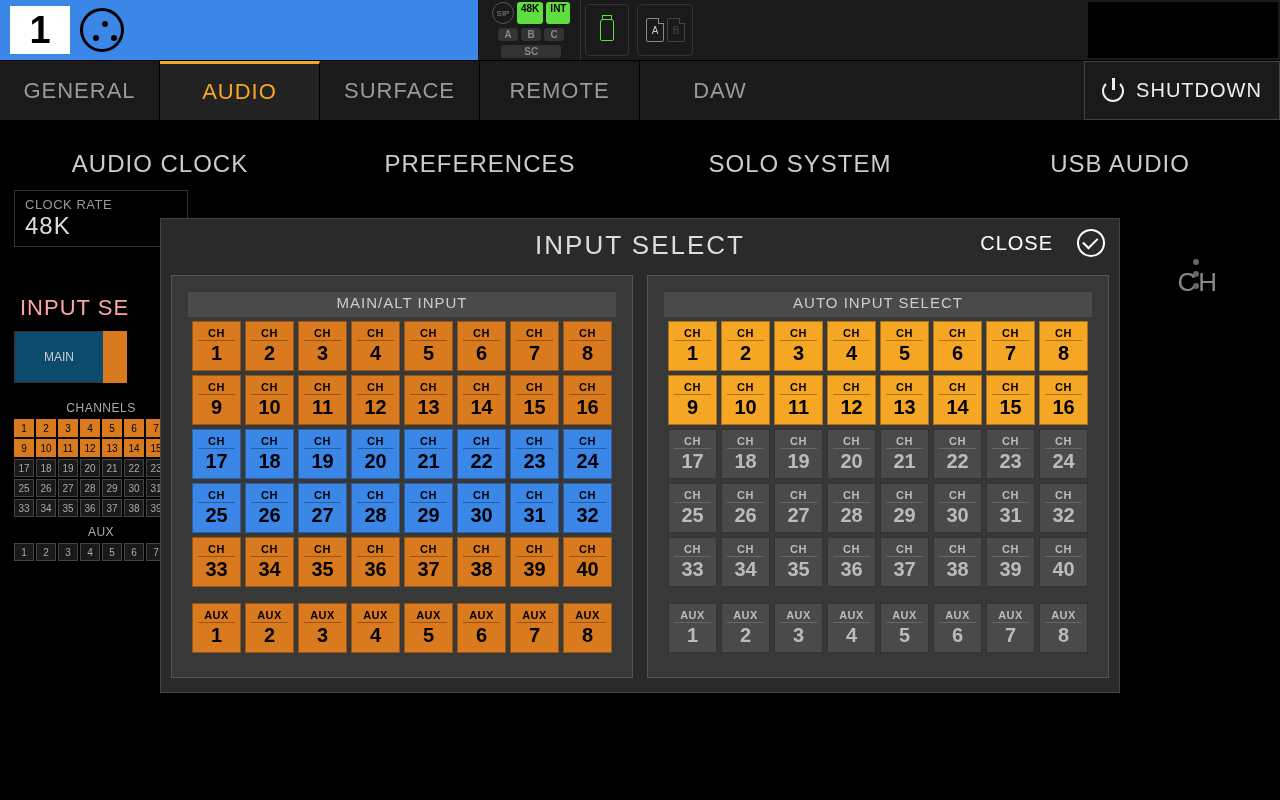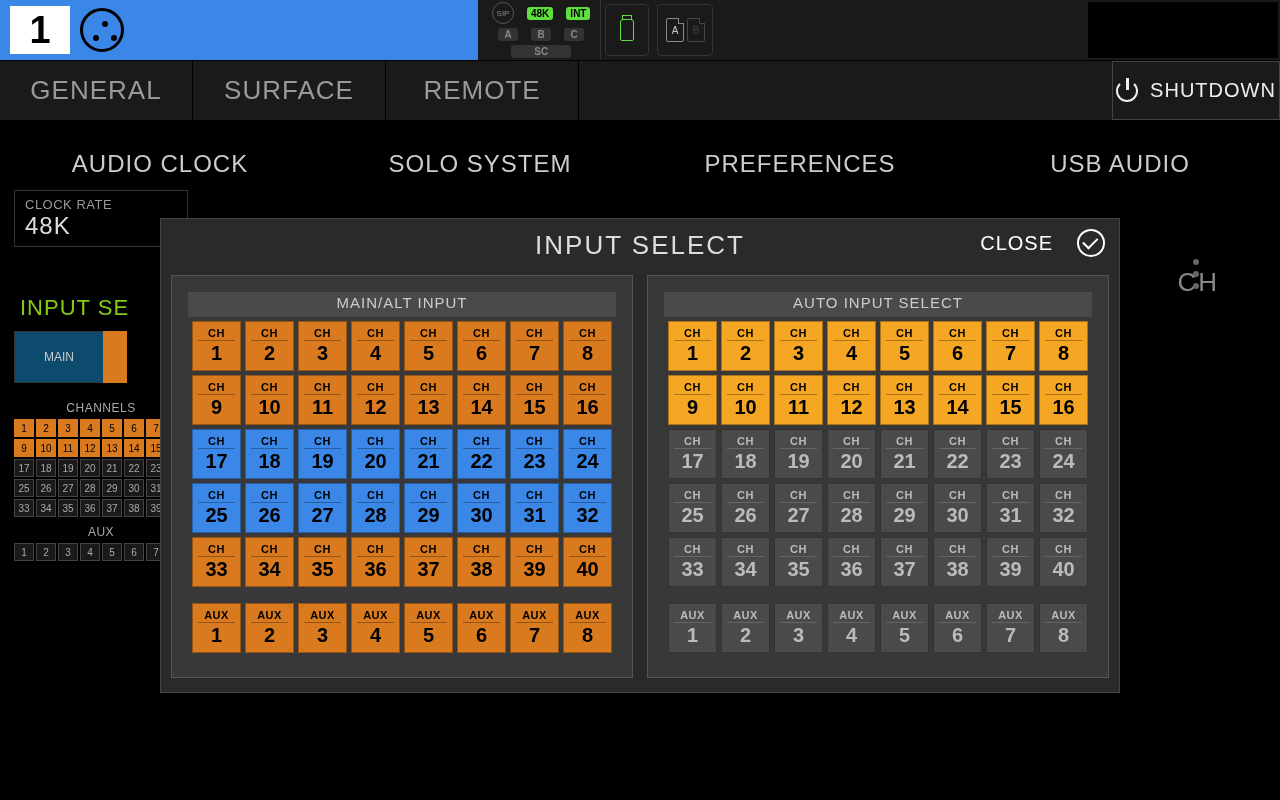--- a/index.html
+++ b/index.html
@@ -67,21 +67,21 @@
   gap: 4px;
   flex-direction: column;
   align-items: center;
   justify-content: center;
 }
 .status-group1 {
   border-right: 1px solid #333;
   padding-right: 10px;
   margin-left: 8px;
 }
-.status-row { display: flex; gap: 13px; align-items: center;}
+.status-row { display: flex; gap: 3px; }
 .pill {
   padding: 1px 4px;
   font-size: 10px;
   font-weight: bold;
   border-radius: 3px;
   text-align: center;
   min-width: 20px;
 }
 .pill-dark { background: #333; color: #888; }
 .pill-green { background: #5fdf3f; color: #000; }
@@ -157,37 +157,37 @@
   background: #000;
   margin: 2px;
 }
 .tabbar {
   height: 60px;
   display: flex;
   background: #1a1a1a;
   border-top: 1px solid #000;
 }
 .tab {
-  width: 193px;
-  display: flex;
-  align-items: center;
-  justify-content: center;
-  font-size: 26px;
+  width: 160px;
+  display: flex;
+  align-items: center;
+  justify-content: center;
+  font-size: 22px;
   letter-spacing: 1px;
   color: #999;
   border-right: 1px solid #000;
   cursor: pointer;
 }
 .tab.active {
   color: #f5a623;
   border-top: 3px solid #f5a623;
   background: #222;
 }
 .shutdown-btn {
-  width: 168px;
+  width: 196px;
   margin-left: auto;
   border: 1px solid #444;
   display: flex;
   align-items: center;
   justify-content: center;
   gap: 12px;
   font-size: 20px;
   letter-spacing: 1px;
   color: #eee;
 }
@@ -238,21 +238,21 @@
   min-width: 140px;
 }
 .info-label { font-size: 13px; color: #999; letter-spacing: 0.5px; }
 .info-value { font-size: 24px; color: #ddd; letter-spacing: 1px; }
 
 .input-select-section {
   margin-top: 40px;
 }
 .section-title {
   font-size: 22px;
-  color: #84cc16;
+  color: #fca5a5;
   letter-spacing: 1px;
   margin-bottom: 10px;
   padding-left: 6px;
   white-space: nowrap;
 }
 .main-btn {
   background: #0c4a6e;
   border: 1px solid #333;
   color: #ccc;
   width: 90px;
@@ -454,32 +454,34 @@
   <div class="card-box">
     <div class="card">A</div>
     <div class="card disabled">B</div>
   </div>
   <div class="spacer"></div>
   <div class="blackbox"></div>
 </div>
 
 <div class="tabbar">
   <div class="tab">GENERAL</div>
+  <div class="tab active">AUDIO</div>
   <div class="tab">SURFACE</div>
   <div class="tab">REMOTE</div>
+  <div class="tab" style="border-right:none">DAW</div>
   <div class="shutdown-btn">
     <div class="power-icon"></div>
     <span>SHUTDOWN</span>
   </div>
 </div>
 
 <div class="subtabs">
   <div class="subtab">AUDIO CLOCK</div>
+  <div class="subtab">PREFERENCES</div>
   <div class="subtab">SOLO SYSTEM</div>
-  <div class="subtab">PREFERENCES</div>
   <div class="subtab">USB AUDIO</div>
 </div>
 
 <div class="content">
   <div class="info-col">
     <div class="info-box">
       <div class="info-label">CLOCK RATE</div>
       <div class="info-value">48K</div>
     </div>
 

